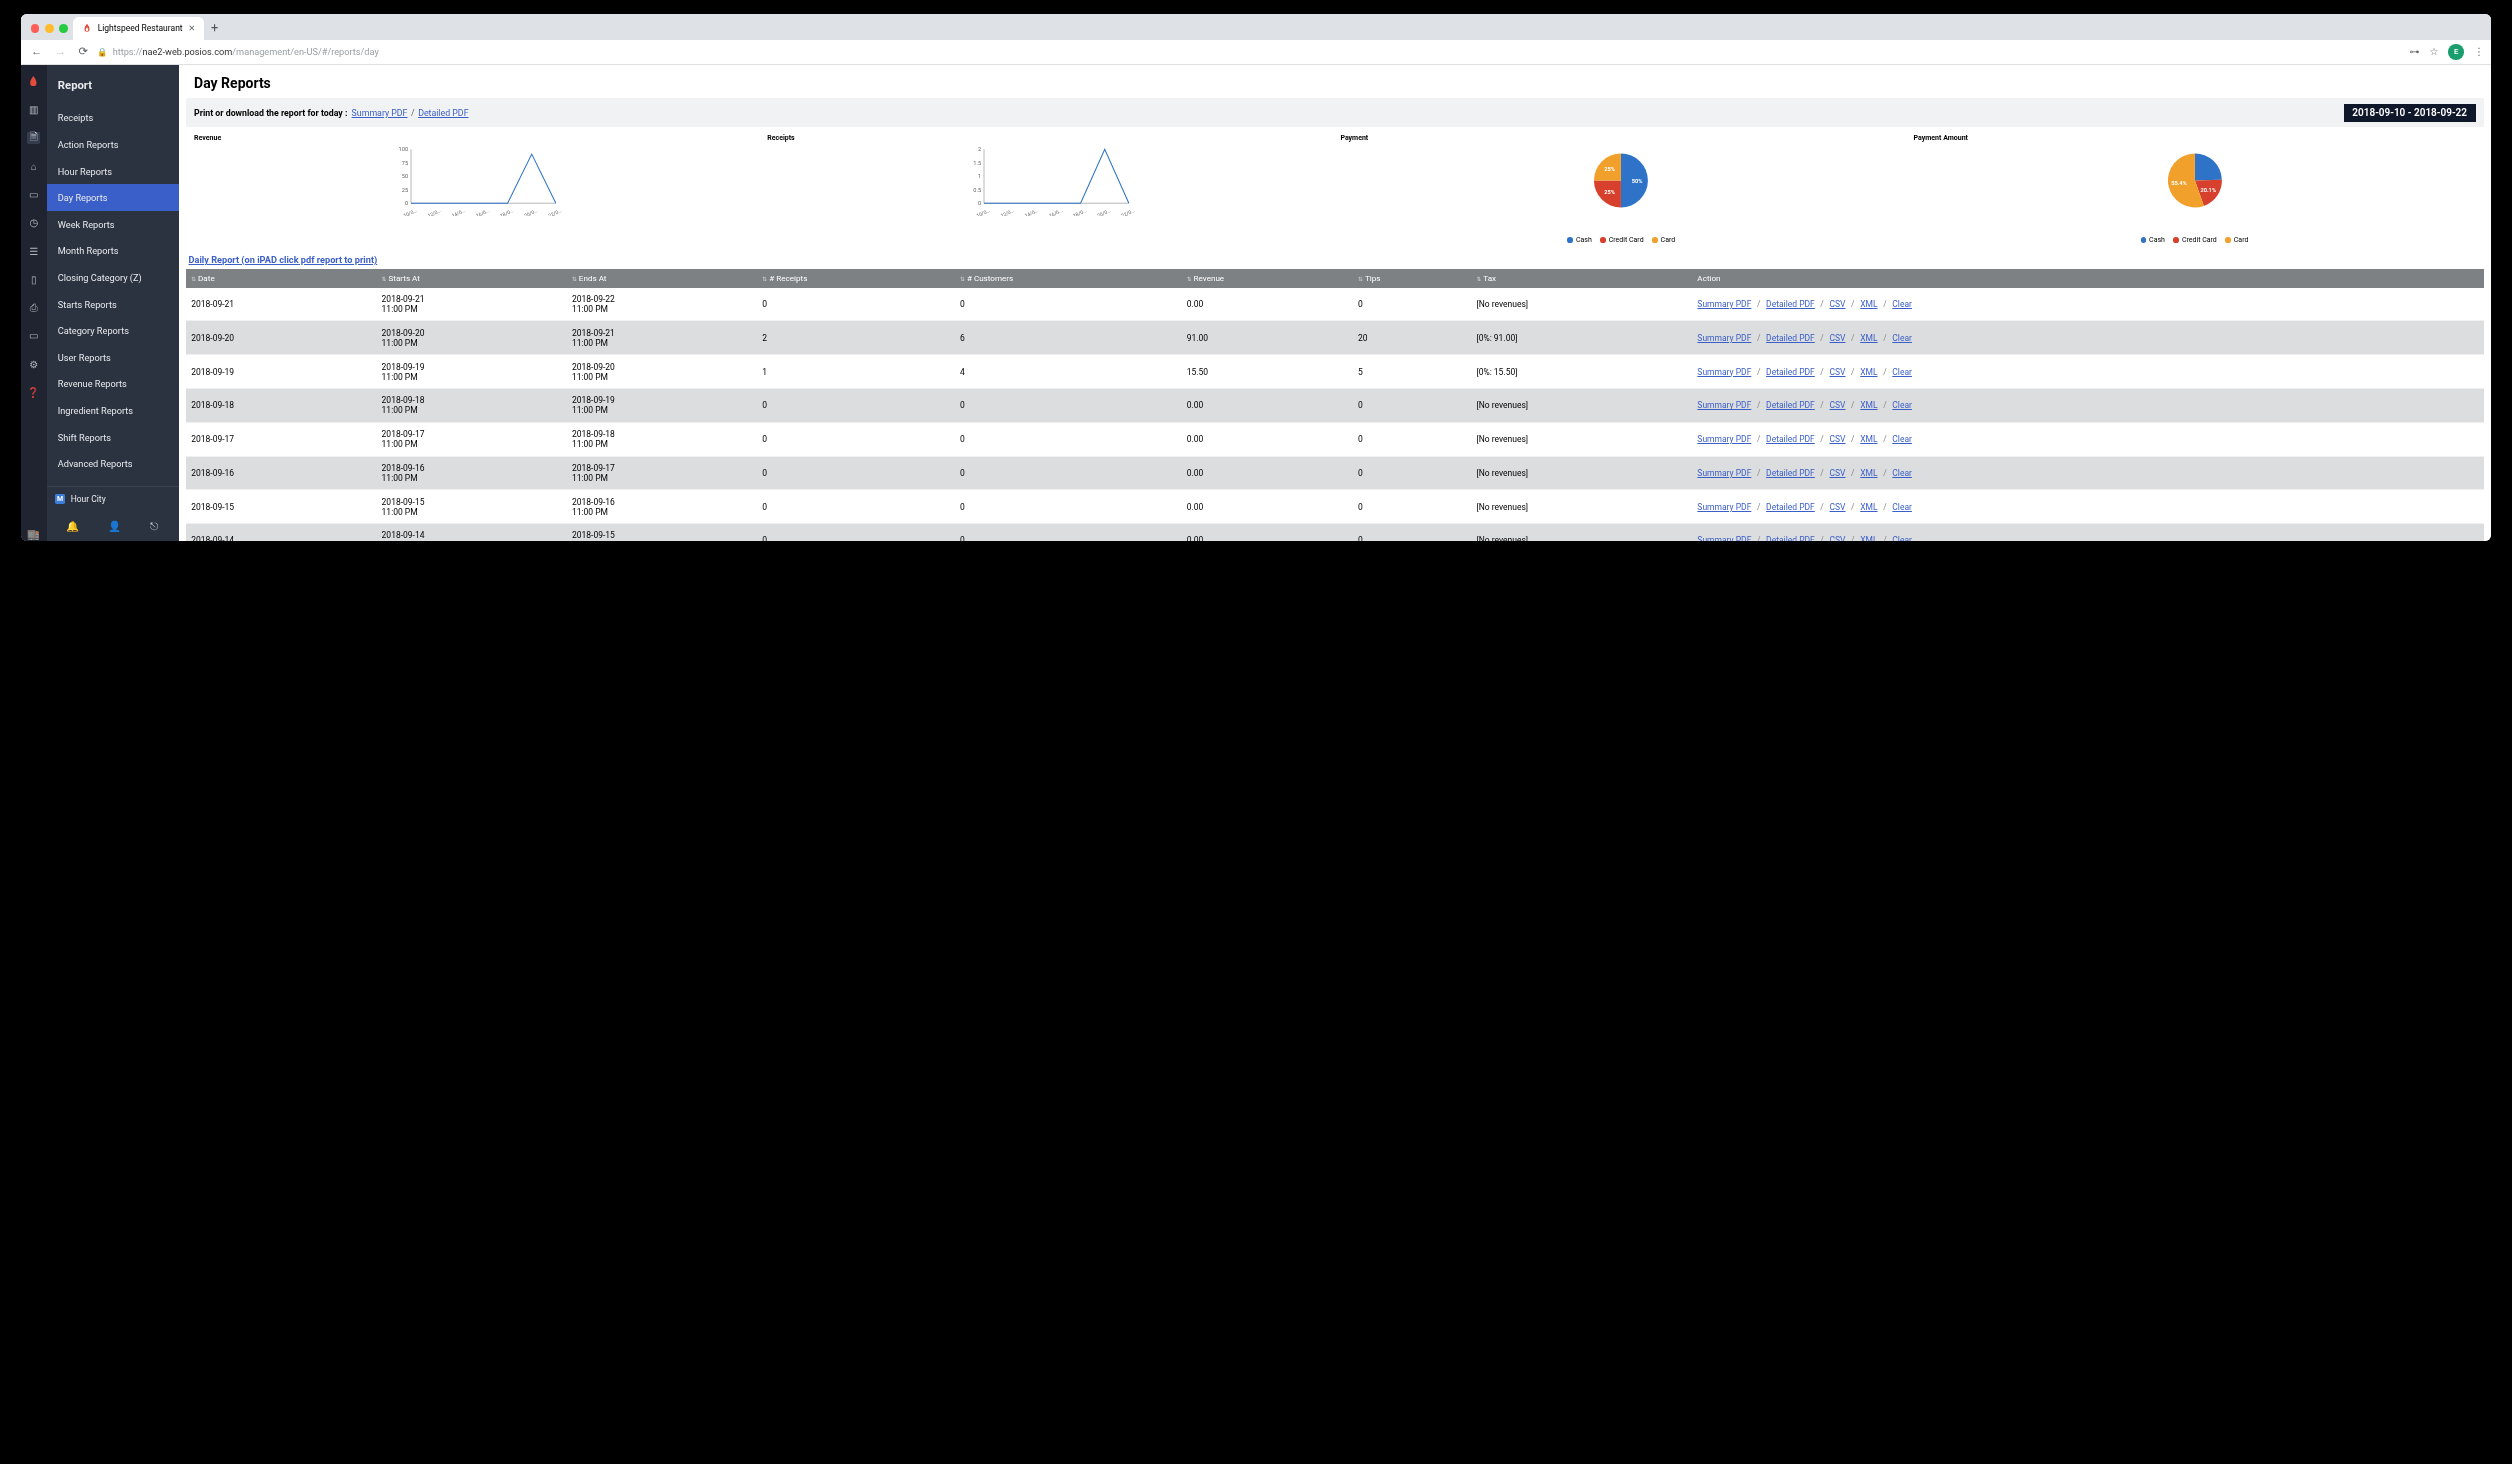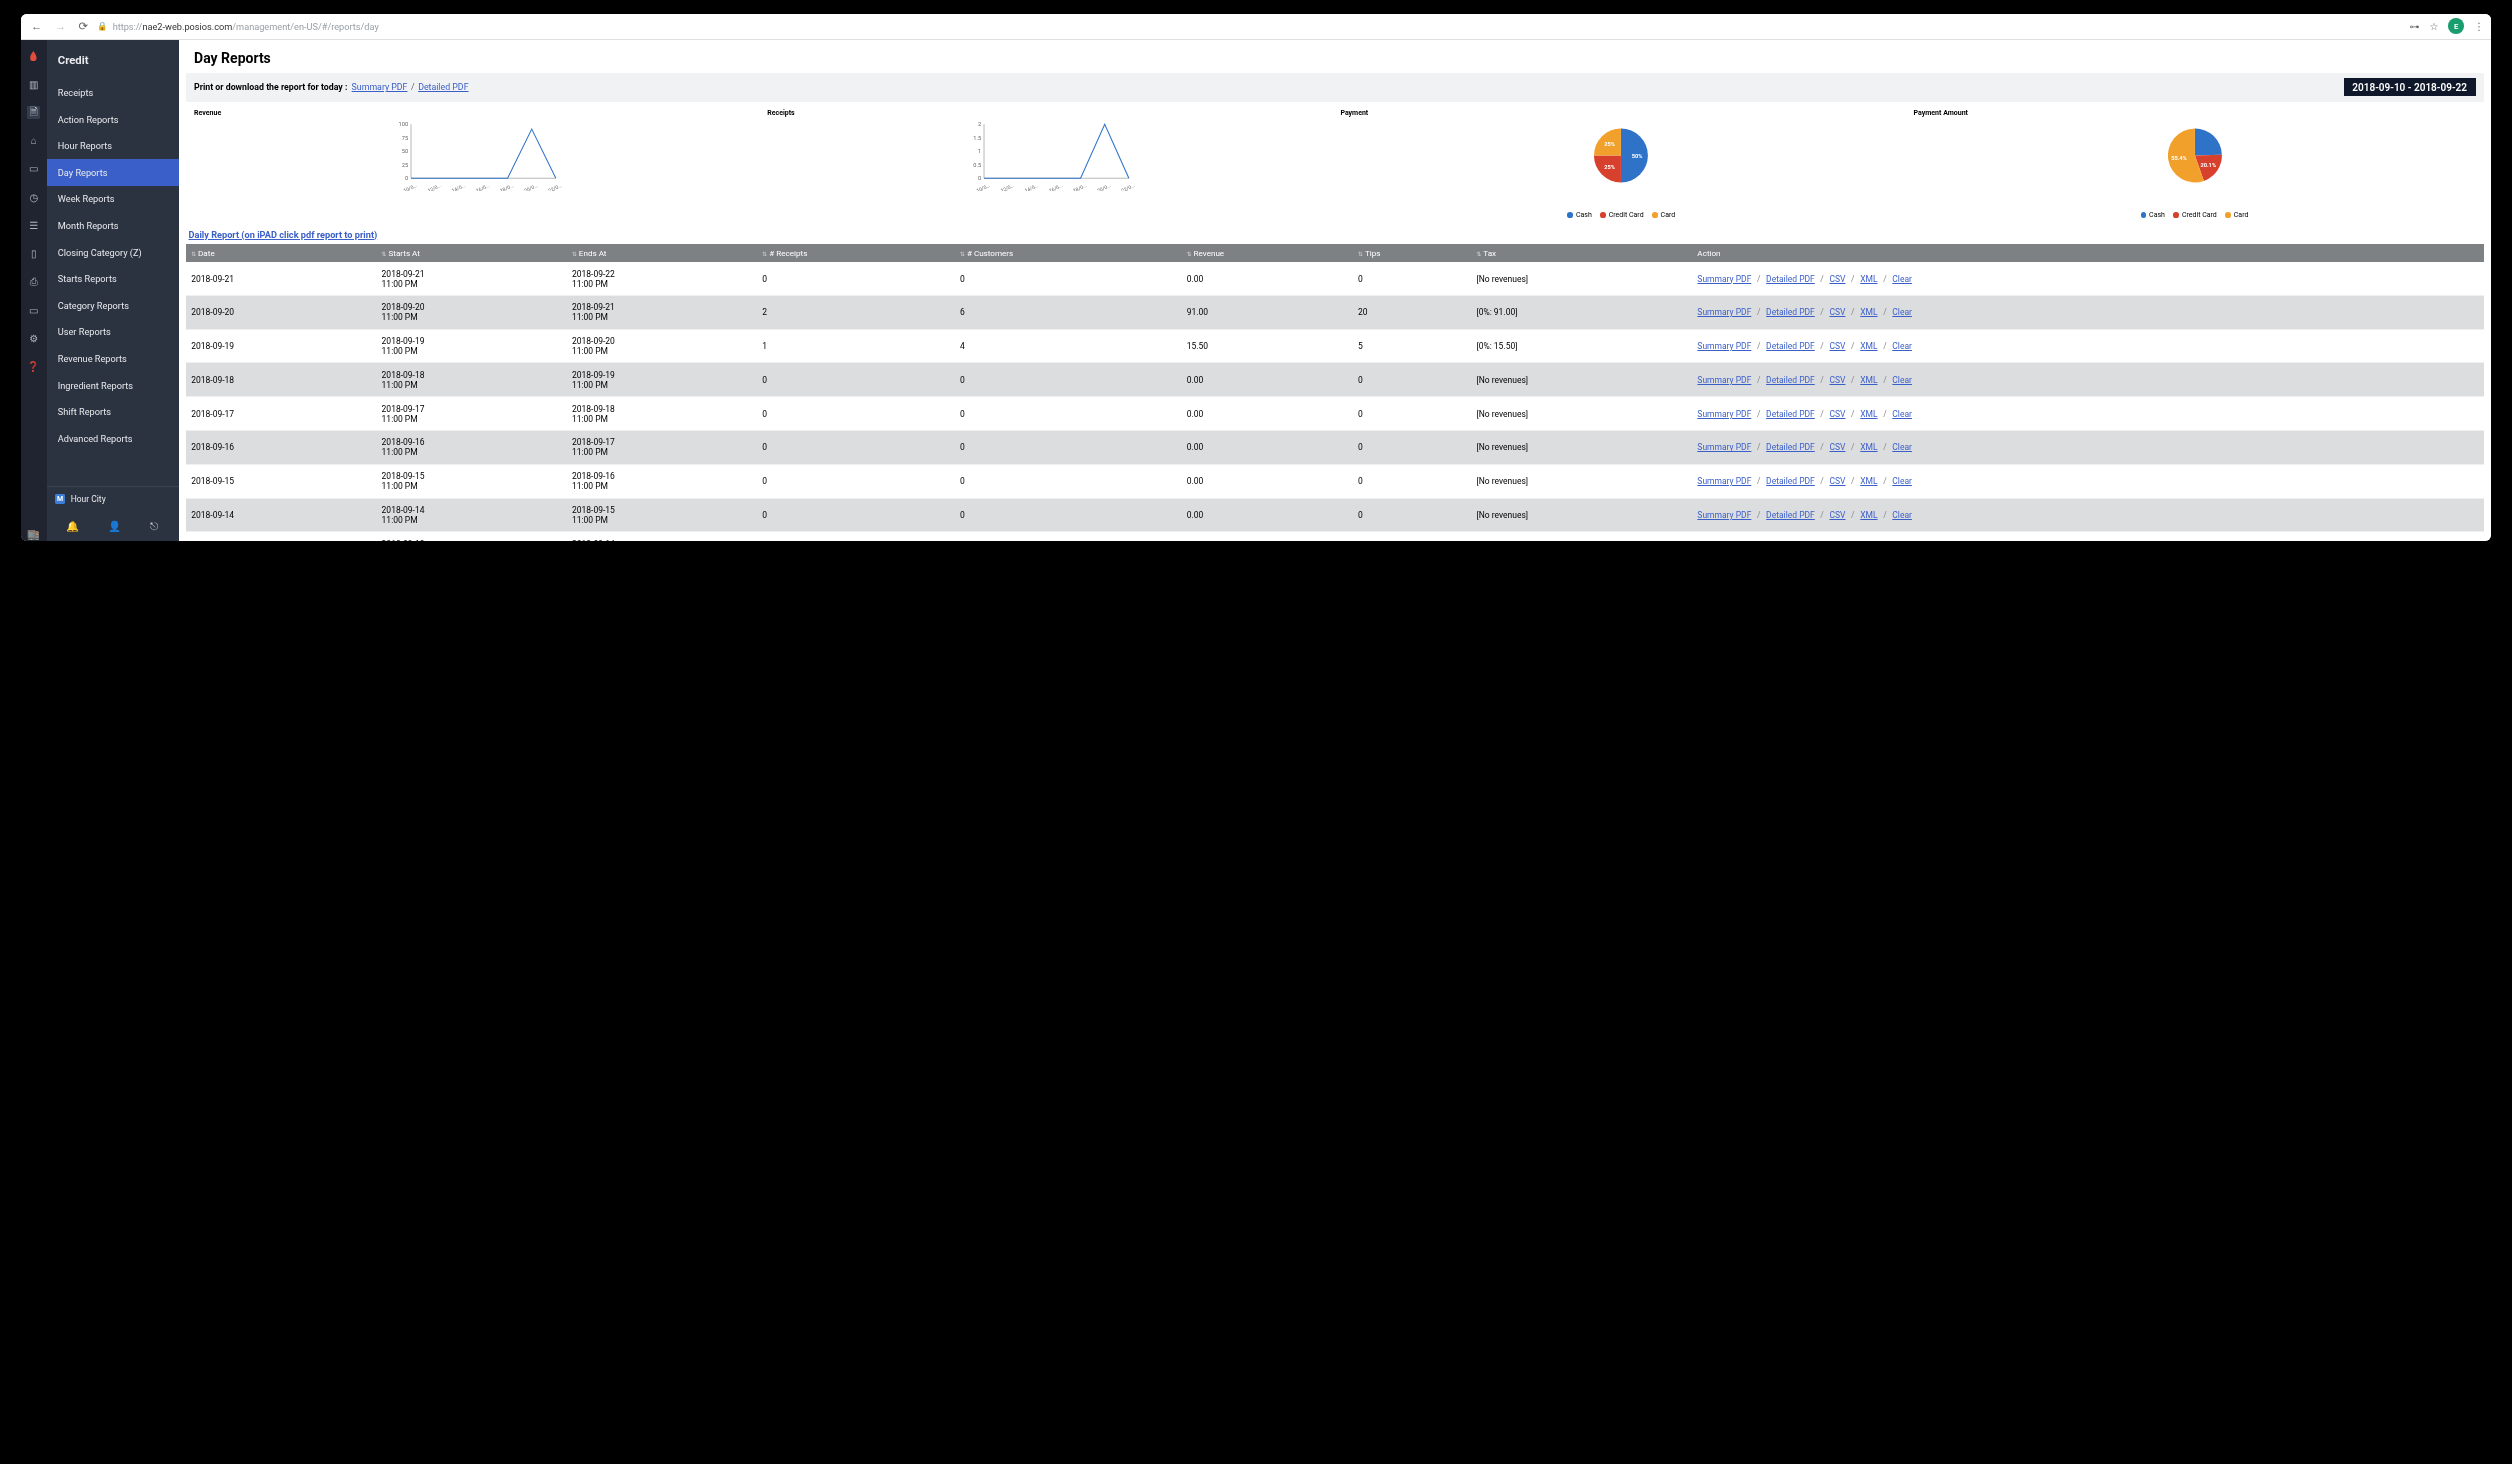--- a/index.html
+++ b/index.html
@@ -55,20 +55,35 @@
 .data-table tbody tr:nth-child(even) td { background: #dcdddf; }
 .actions a { color: #3b5fc9; text-decoration: underline; cursor: pointer; }
 .actions .sep { color: #888; }
 .flame-svg { width: 12.7px; height: 12.7px; }
 </style>
 </head>
 <body>
 
 <div class="browser-window">
 
+  <div class="tab-bar">
+    <div class="traffic-lights">
+      <div class="tl tl-red"></div>
+      <div class="tl tl-yellow"></div>
+      <div class="tl tl-green"></div>
+    </div>
+    <div class="tab">
+      <svg class="flame-mini" viewBox="0 0 24 24">
+          <path fill="#e34b3d" d="M12 2 C8 8 6 10 6 15 a6 6 0 0 0 12 0 C18 10 16 8 12 2 Z M12 10 c2 3 3 4 3 6 a3 3 0 0 1-6 0 c0-2 1-3 3-6 Z"></path>
+        </svg>
+      <span>Lightspeed Restaurant</span>
+      <span class="tab-close">✕</span>
+    </div>
+    <div class="new-tab">+</div>
+  </div>
 
   <div class="url-bar">
     <span class="nav-btn">←</span>
     <span class="nav-btn" style="opacity:.4">→</span>
     <span class="nav-btn">⟳</span>
     <div class="url-field">
       <span class="lock-icon">🔒</span>
       <span><span class="url-gray">https://</span><span>nae2-web.posios.com</span><span class="url-gray">/management/en-US/#/reports/day</span></span>
     </div>
     <div class="url-icons">
@@ -94,21 +109,21 @@
       <div class="ic">▯</div>
       <div class="ic">⎙</div>
       <div class="ic">▭</div>
       <div class="ic">⚙</div>
       <div class="ic">❓</div>
       <div style="flex:1"></div>
       <div class="ic">🏬</div>
     </div>
 
     <div class="sidebar">
-      <h1>Credit</h1>
+      <h1>Report</h1>
       <div id="side-items">
           <div class="side-item">Receipts</div>
           <div class="side-item">Action Reports</div>
           <div class="side-item">Hour Reports</div>
           <div class="side-item active">Day Reports</div>
           <div class="side-item">Week Reports</div>
           <div class="side-item">Month Reports</div>
           <div class="side-item">Closing Category (Z)</div>
           <div class="side-item">Starts Reports</div>
           <div class="side-item">Category Reports</div>

